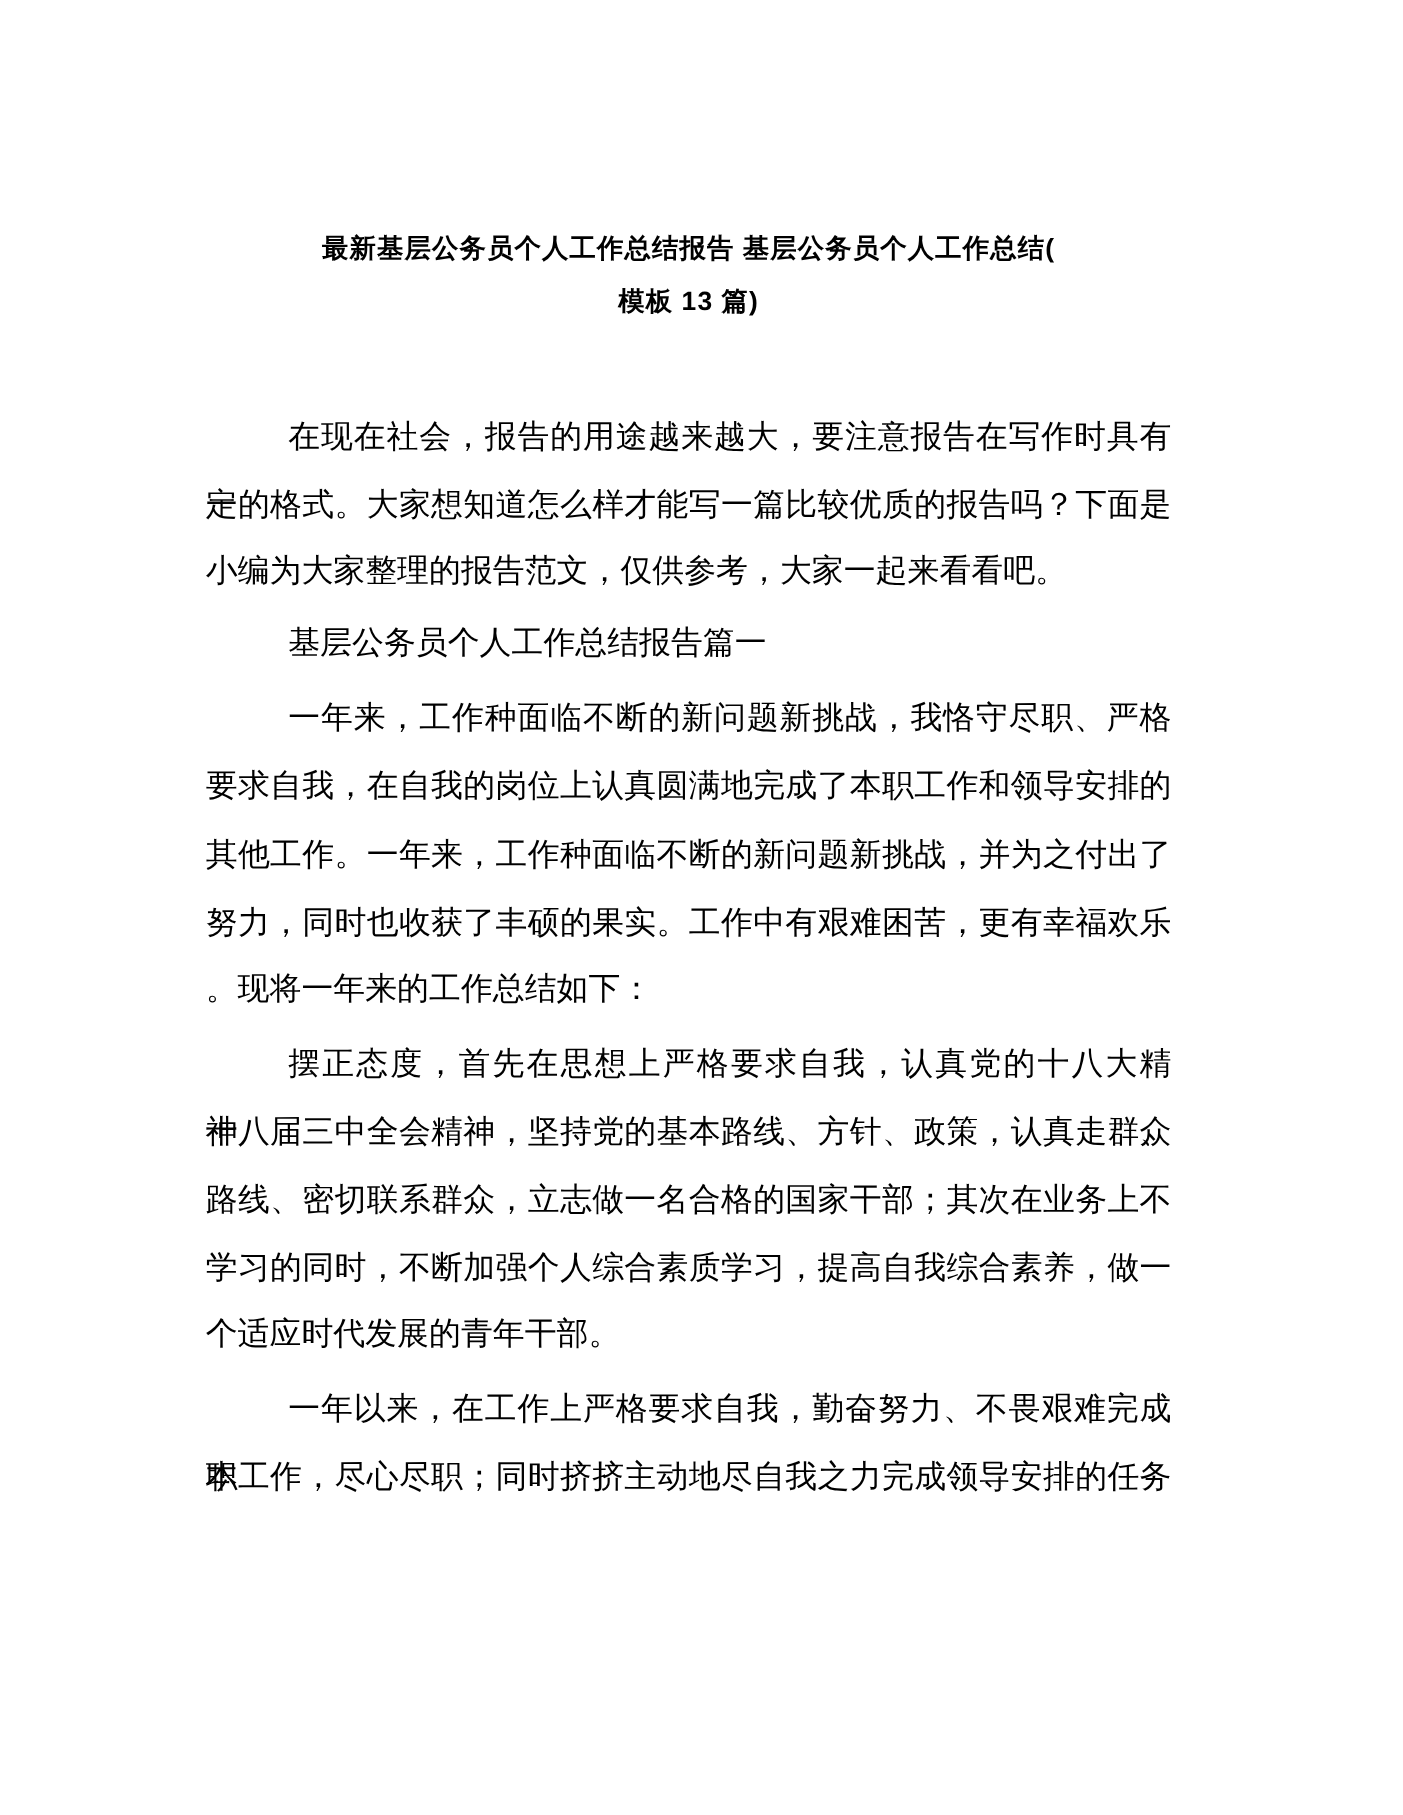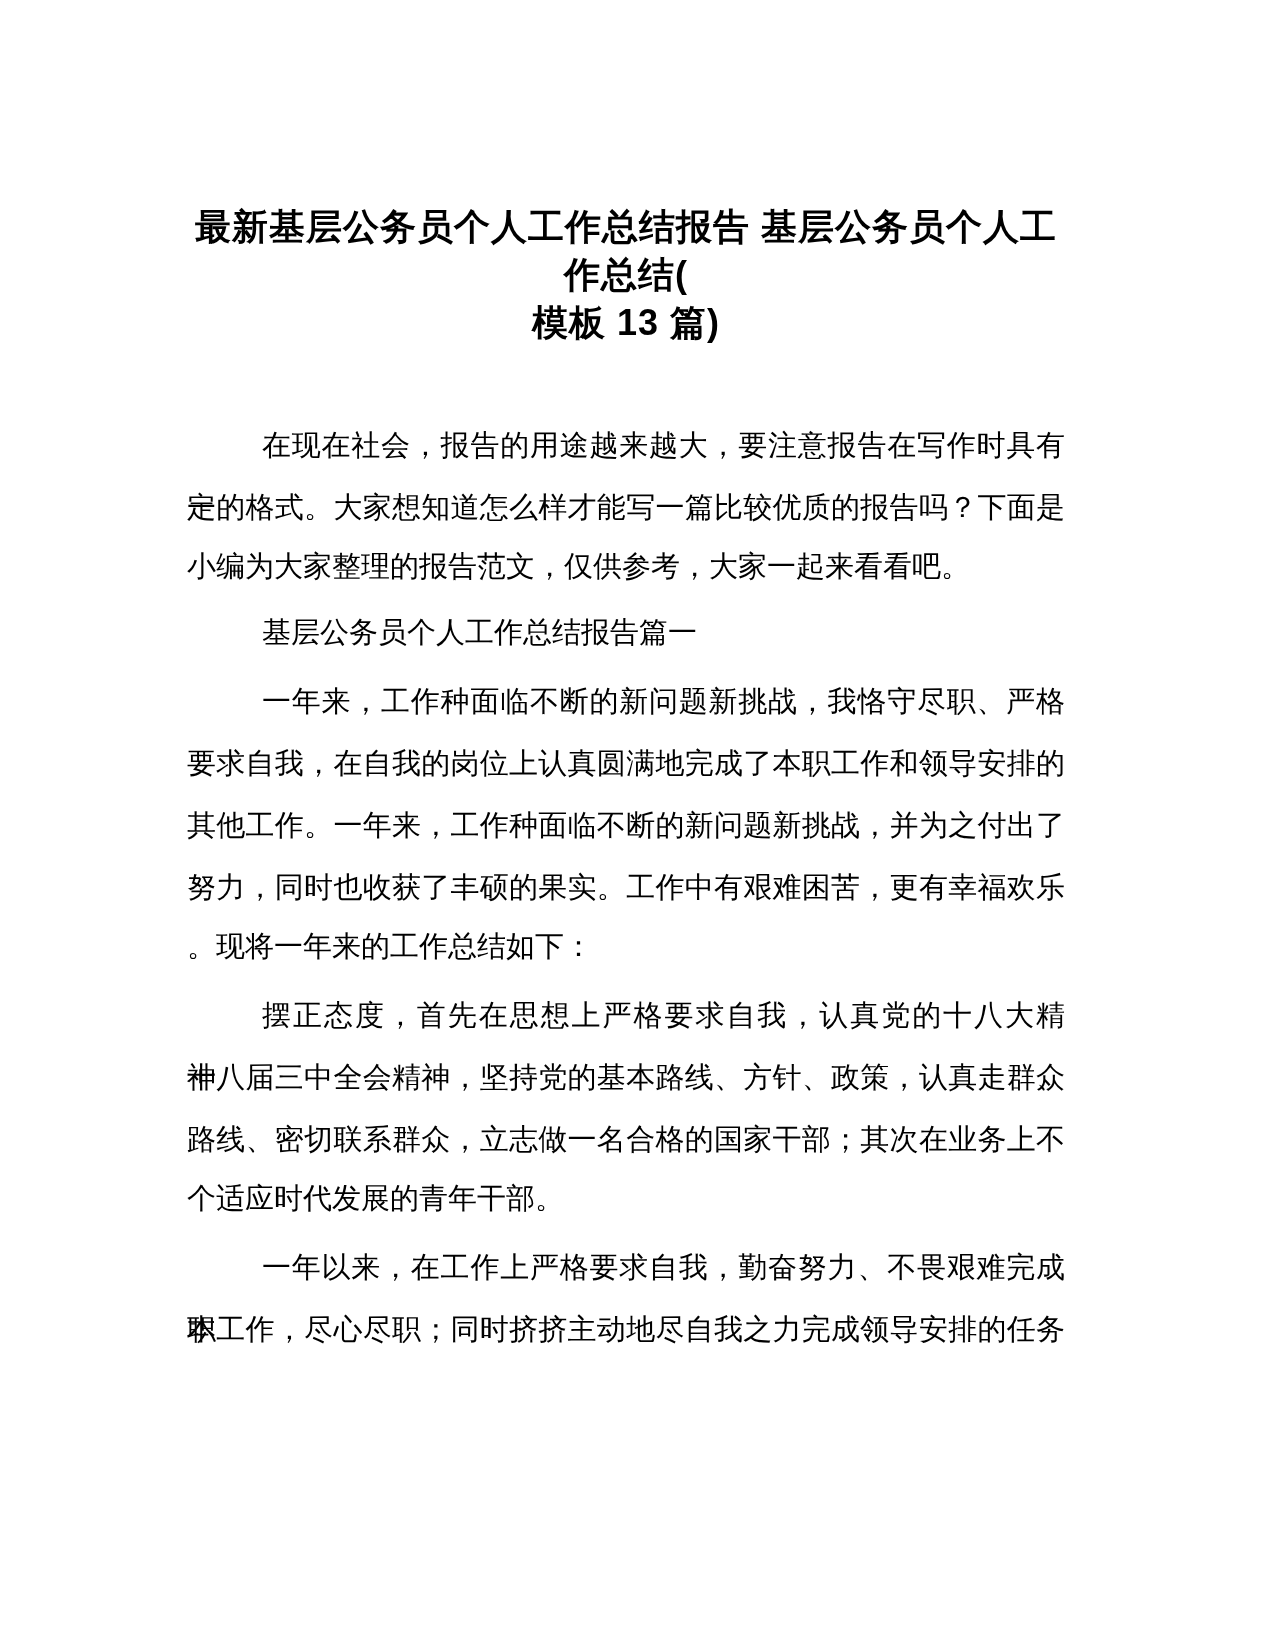--- a/index.html
+++ b/index.html
@@ -19,21 +19,21 @@
     position: absolute;
     left: 183px;
     top: 0;
     width: 886px;
   }
   .doc-title {
     margin: 0;
     padding-top: 203px;
     font-family: "Liberation Sans", sans-serif;
     font-weight: 700;
-    font-size: 36px;
+    font-size: 24px;
     line-height: 48px;
     text-align: center;
     letter-spacing: 1px;
   }
   .title-line {
     display: block;
   }
   .doc-body {
     margin-top: 67px;
     font-family: "Liberation Serif", serif;
@@ -87,20 +87,21 @@
         <div class="line">要求自我，在自我的岗位上认真圆满地完成了本职工作和领导安排的</div>
         <div class="line">其他工作。一年来，工作种面临不断的新问题新挑战，并为之付出了</div>
         <div class="line">努力，同时也收获了丰硕的果实。工作中有艰难困苦，更有幸福欢乐</div>
         <div class="line end">。现将一年来的工作总结如下：</div>
       </div>
 
       <div class="para">
         <div class="line indent">摆正态度，首先在思想上严格要求自我，认真党的十八大精神、</div>
         <div class="line">十八届三中全会精神，坚持党的基本路线、方针、政策，认真走群众</div>
         <div class="line">路线、密切联系群众，立志做一名合格的国家干部；其次在业务上不</div>
+        <div class="line">学习的同时，不断加强个人综合素质学习，提高自我综合素养，做一</div>
         <div class="line end">个适应时代发展的青年干部。</div>
       </div>
 
       <div class="para">
         <div class="line indent">一年以来，在工作上严格要求自我，勤奋努力、不畏艰难完成本</div>
         <div class="line">职工作，尽心尽职；同时挤挤主动地尽自我之力完成领导安排的任务</div>
       </div>
 
     </div>
   </div>

